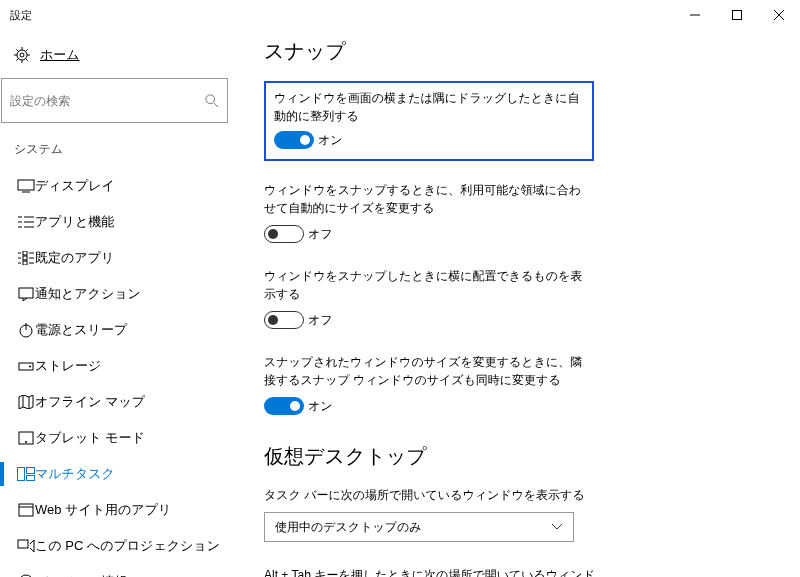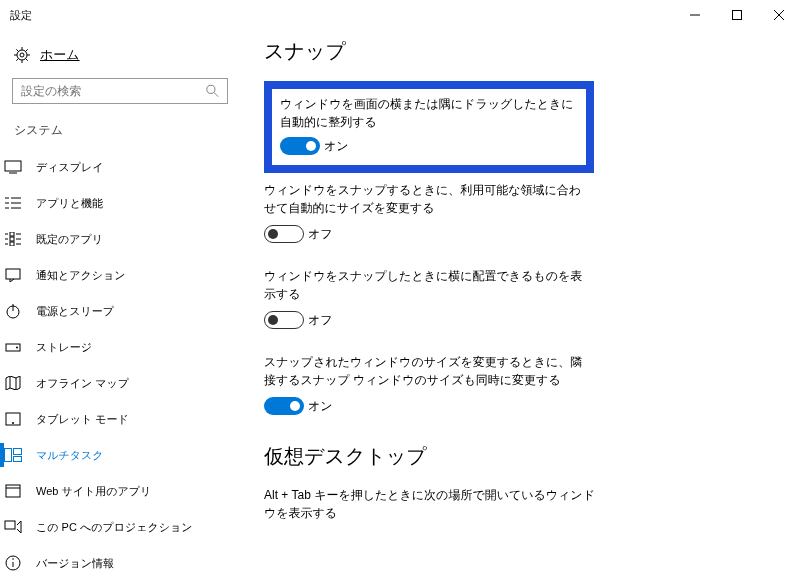--- a/index.html
+++ b/index.html
@@ -6,41 +6,41 @@
     body { width: 800px; height: 577px; background: #fff; overflow: hidden; font-size: 13px; color: #000; }
     .titlebar { height: 30px; display: flex; align-items: center; padding-left: 10px; }
     .titlebar-text { font-size: 11px; }
     .window-controls { margin-left: auto; display: flex; }
     .wc { width: 42px; height: 30px; display: flex; align-items: center; justify-content: center; }
     .wc svg { stroke: #000; fill: none; }
     .body-wrap { display: flex; height: calc(577px - 30px); }
     .sidebar { width: 240px; padding: 10px 0 0 0; }
     .home-row { display: flex; align-items: center; gap: 10px; padding: 6px 14px 14px 14px; text-decoration: underline; }
     .gear { width: 16px; height: 16px; }
-    .search-box { margin: 0 12px 14px 12px; border: 1px solid #999; height: 26px; display: flex; align-items: center; padding: 0 8px; color: #666; gap: 30px; }
+    .search-box { margin: 0 12px 14px 1px; border: 1px solid #999; height: 45px; display: flex; align-items: center; padding: 0 8px; color: #666; gap: 30px; }
     .search-input { border: none; outline: none; flex: 1; font-size: 12px; background: transparent; }
     .search-icon { width: 14px; height: 14px; }
     .section-label { padding: 4px 14px 10px 14px; font-size: 12px; color: #404040; }
-    .nav-item { display: flex; align-items: center; gap: 14px; height: 36px; padding: 0 4px; cursor: pointer; font-size: 11px; position: relative; }
+    .nav-item { display: flex; align-items: center; gap: 0; height: 36px; padding: 0 17px; cursor: pointer; font-size: 13px; position: relative; }
     .nav-item .icon { width: 18px; height: 18px; display: flex; align-items: center; justify-content: center; }
     .nav-item.selected { color: #0078d7; }
     .nav-item.selected::before { content: ""; position: absolute; left: 0; top: 6px; bottom: 6px; width: 4px; background: #0078d7; }
     .content { flex: 1; padding: 8px 30px 0 24px; overflow: hidden; }
     .h1 { font-size: 20px; margin: 0 0 16px 0; font-weight: 400; }
     .setting-block { margin-bottom: 24px; }
     .setting-text { font-size: 12px; margin-bottom: 8px; line-height: 1.5; max-width: 320px; }
     .toggle-row { display: flex; align-items: center; gap: 4px; }
     .toggle { width: 40px; height: 18px; border-radius: 9px; position: relative; cursor: pointer; }
     .toggle.on { background: #0078d7; }
     .toggle.off { background: #fff; border: 1px solid #333; }
     .toggle .knob { width: 10px; height: 10px; border-radius: 50%; position: absolute; top: 50%; transform: translateY(-50%); }
     .toggle.on .knob { background: #fff; right: 4px; }
     .toggle.off .knob { background: #333; left: 3px; top: 50%; }
     .toggle-label { font-size: 12px; }
-    .highlight { border: 8px solid #1d4ed8; padding: 6px 8px 10px 8px; margin-bottom: 8px; max-width: 330px; }
+    .highlight { border: 2px solid #1d4ed8; padding: 6px 8px 10px 8px; margin-bottom: 20px; max-width: 330px; }
     .highlight .setting-text { margin-bottom: 6px; }
     .h2 { font-size: 20px; margin: 28px 0 16px 0; font-weight: 400; }
     .combo { border: 1px solid #999; height: 30px; width: 310px; display: flex; align-items: center; padding: 0 10px; font-size: 12px; cursor: pointer; }
     .combo .chev { margin-left: auto; }
     .combo-label { font-size: 12px; margin-bottom: 8px; max-width: 340px; line-height: 1.5; }
     svg { display: block; }
   </style>
 </head>
 <body>
 
@@ -256,19 +256,28 @@
       <div class="toggle-row">
         <div class="toggle on">
             <div class="knob"></div>
           </div>
         <span class="toggle-label">オン</span>
       </div>
     </div>
 
     <div class="h2">仮想デスクトップ</div>
 
+    <div class="setting-block">
+      <div class="combo-label">タスク バーに次の場所で開いているウィンドウを表示する</div>
+      <div class="combo">
+        <span>使用中のデスクトップのみ</span>
+        <svg class="chev" width="12" height="8" viewBox="0 0 12 8">
+            <path d="M1 1 L6 6 L11 1" fill="none" stroke="#333" stroke-width="1"></path>
+          </svg>
+      </div>
+    </div>
 
     <div class="setting-block">
       <div class="combo-label">Alt + Tab キーを押したときに次の場所で開いているウィンドウを表示する</div>
 
     </div>
   </div>
 </div>
 
 </body></html>

